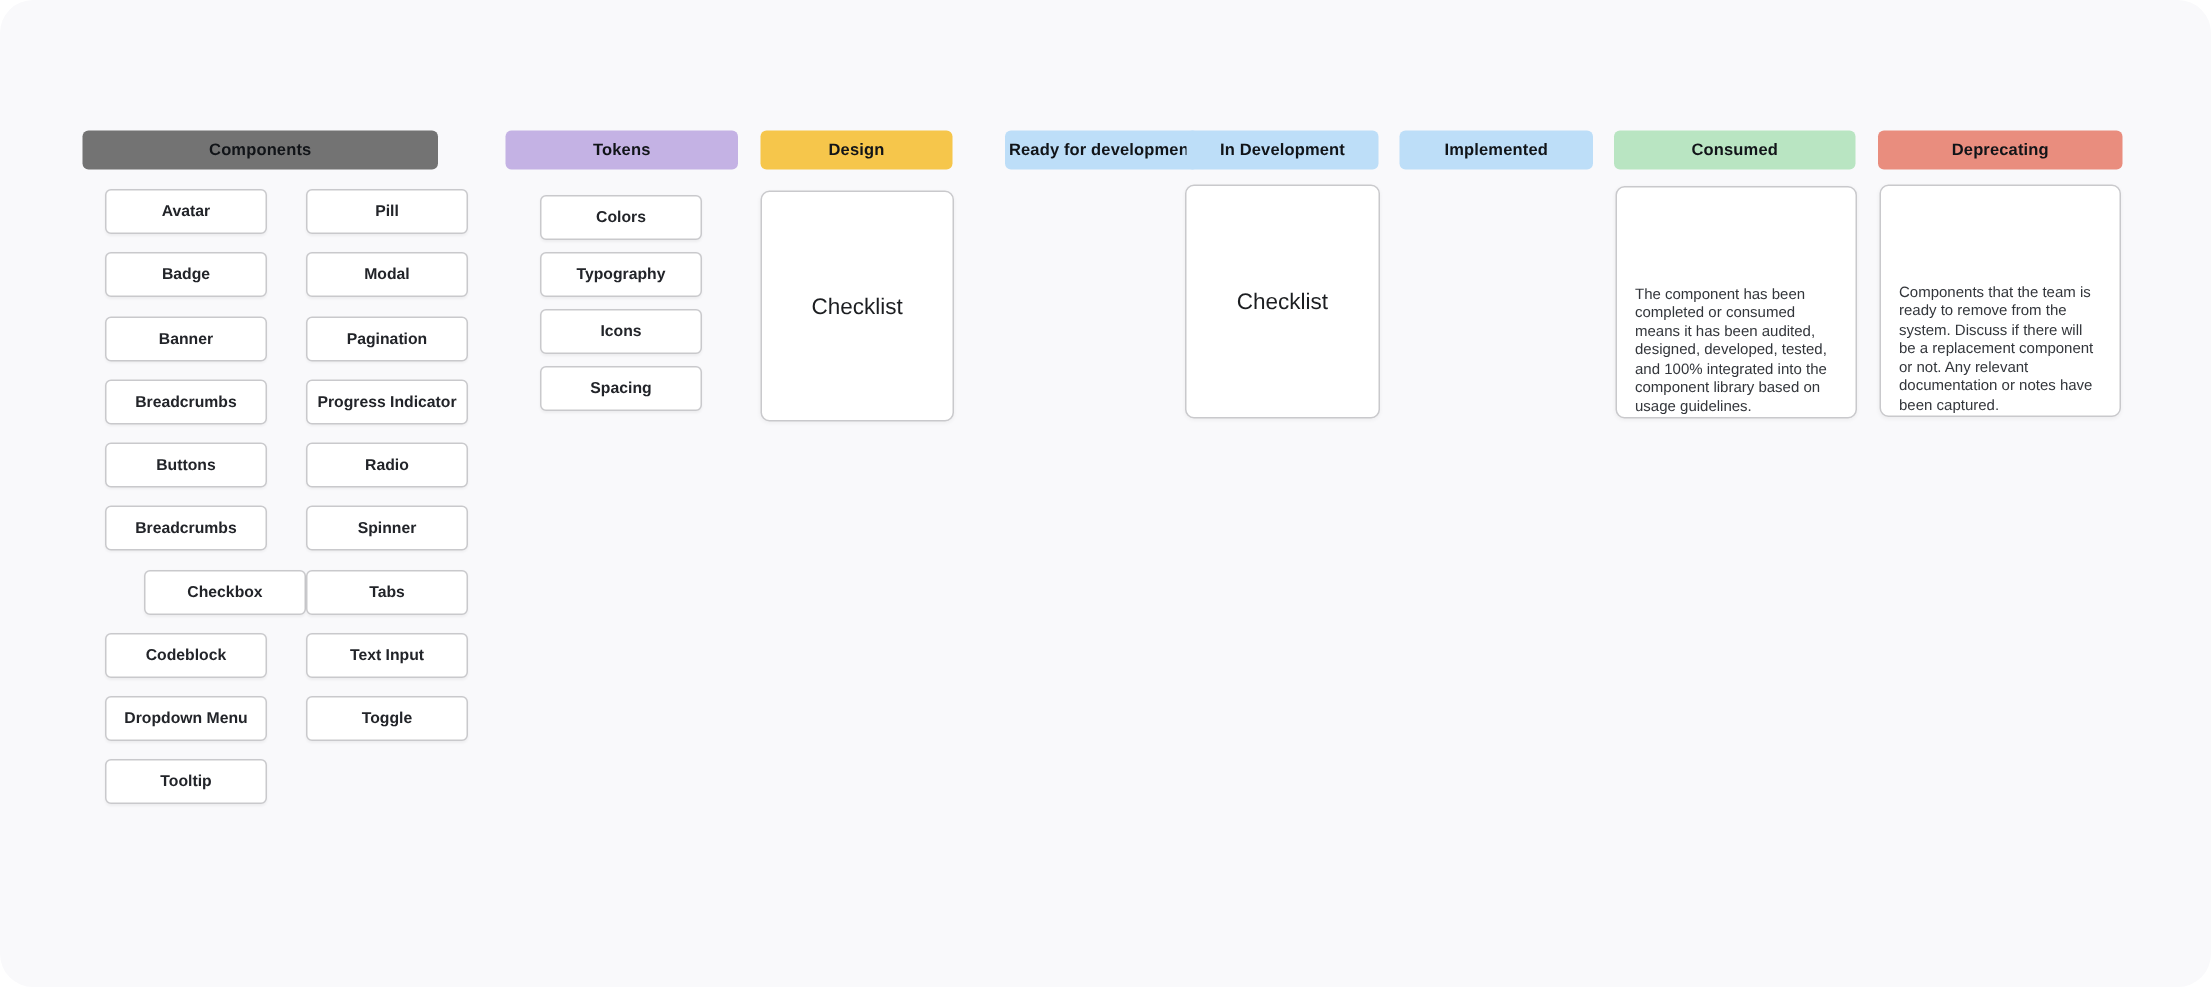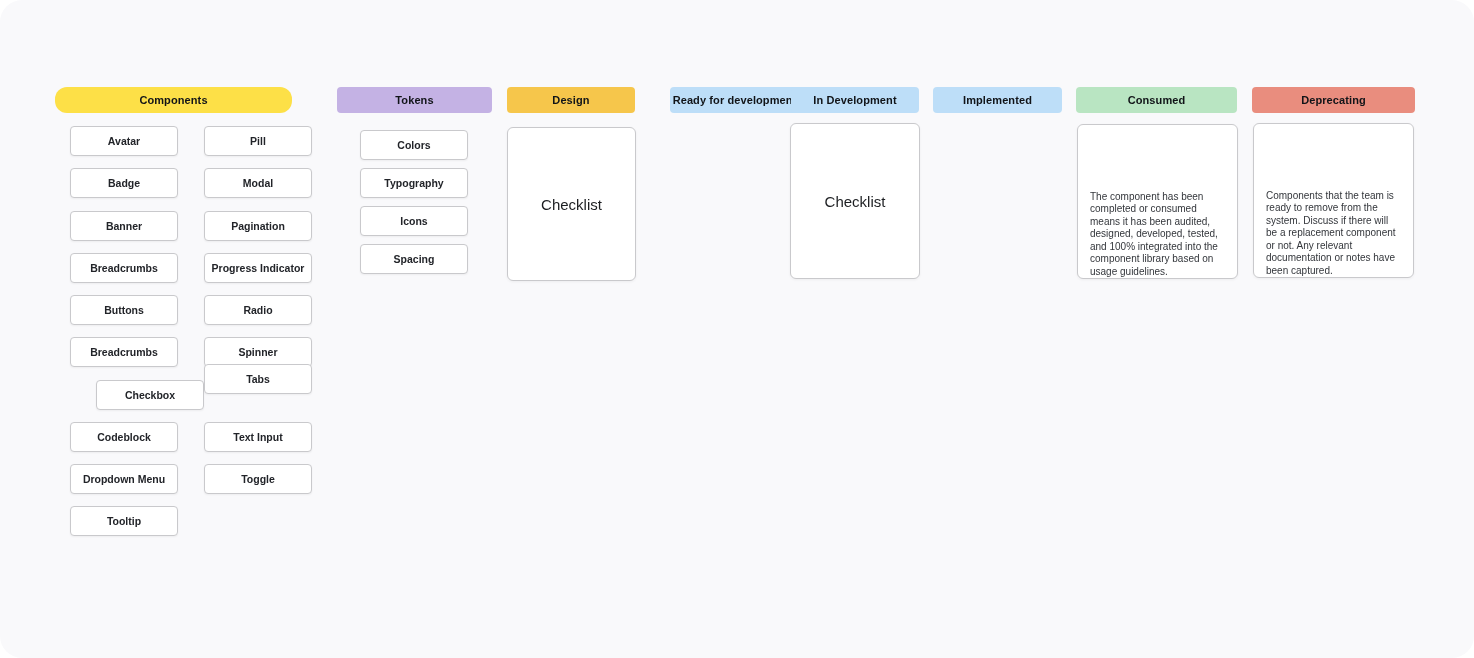--- a/index.html
+++ b/index.html
@@ -38,38 +38,38 @@
   .note-card .note-text {
     font-size:10px; line-height:12.5px; font-weight:400; color:#33363b;
   }
 </style>
 </head>
 <body>
 
 <div class="canvas" style="background: rgb(249, 249, 251);">
 
   <div class="col" style="left:55px; width:277px;">
-    <div class="col-header" style="width: 237px; background: #fde047; border-radius: 12px;">Components</div>
+    <div class="col-header" style="width: 237px; background: #737373;">Components</div>
     <div class="mini-card" style="left:15px; top:39px;">Avatar</div>
     <div class="mini-card" style="left:15px; top:81px;">Badge</div>
     <div class="mini-card" style="left:15px; top:124px;">Banner</div>
     <div class="mini-card" style="left:15px; top:166px;">Breadcrumbs</div>
     <div class="mini-card" style="left:15px; top:208px;">Buttons</div>
     <div class="mini-card" style="left:15px; top:250px;">Breadcrumbs</div>
     <div class="mini-card" style="left:15px; top:293px;margin-left:26px;">Checkbox</div>
     <div class="mini-card" style="left:15px; top:335px;">Codeblock</div>
     <div class="mini-card" style="left:15px; top:377px;">Dropdown Menu</div>
     <div class="mini-card" style="left:15px; top:419px;">Tooltip</div>
     <div class="mini-card" style="left:149px; top:39px;">Pill</div>
     <div class="mini-card" style="left:149px; top:81px;">Modal</div>
     <div class="mini-card" style="left:149px; top:124px;">Pagination</div>
     <div class="mini-card" style="left:149px; top:166px;">Progress Indicator</div>
     <div class="mini-card" style="left:149px; top:208px;">Radio</div>
     <div class="mini-card" style="left:149px; top:250px;">Spinner</div>
-    <div class="mini-card" style="left:149px; top:277px;">Tabs</div>
+    <div class="mini-card" style="left:149px; top:293px;">Tabs</div>
     <div class="mini-card" style="left:149px; top:335px;text-align:right;">Text Input</div>
     <div class="mini-card" style="left:149px; top:377px;text-align:right;">Toggle</div>
   </div>
 
   <div class="col" style="left:337px; width:185px;">
     <div class="col-header" style="width: 155px; background: rgb(196, 178, 228);">Tokens</div>
     <div class="mini-card" style="left:23px; top:43px;">Colors</div>
     <div class="mini-card" style="left:23px; top:81px;">Typography</div>
     <div class="mini-card" style="left:23px; top:119px;">Icons</div>
     <div class="mini-card" style="left:23px; top:157px;">Spacing</div>

